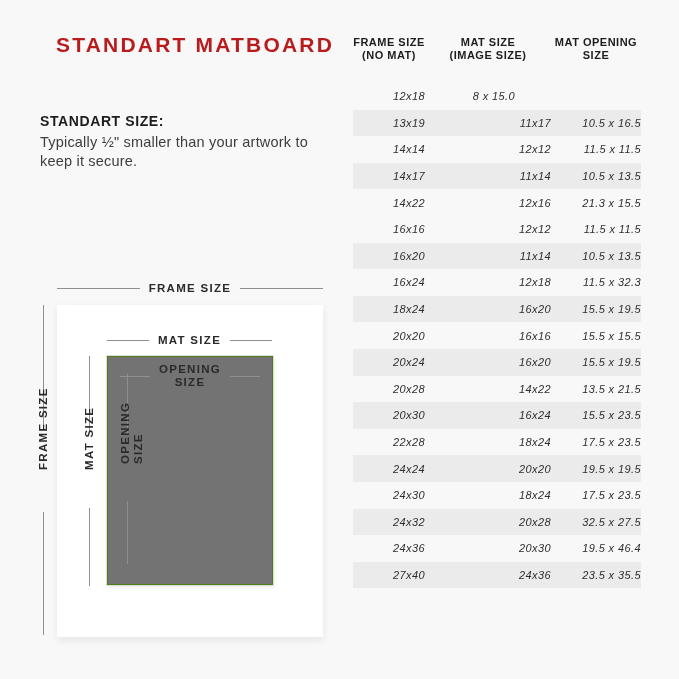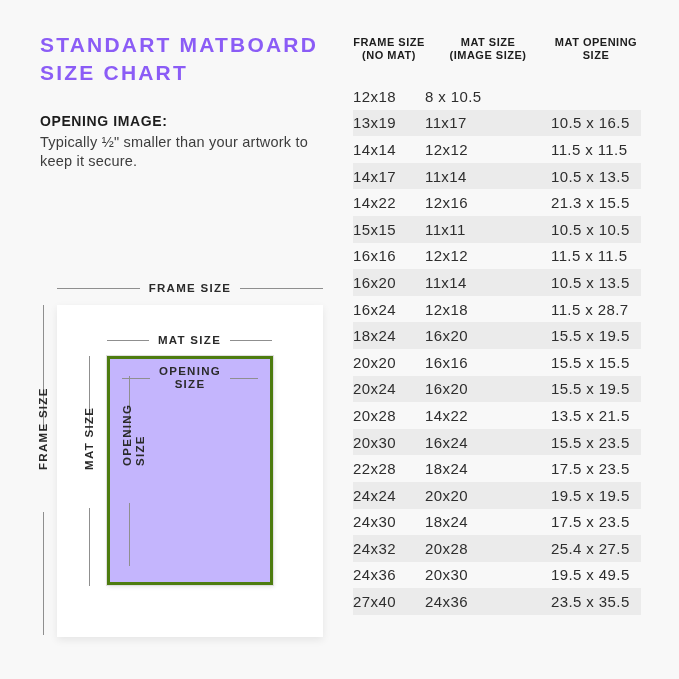--- a/index.html
+++ b/index.html
@@ -4,23 +4,23 @@
 <style>
   html,body{margin:0;padding:0;}
   .canvas{
     position:relative;width:679px;height:679px;
     background:var(--bg,#f8f8f8);
     font-family:"Liberation Sans",sans-serif;
     color:#1d1d1d;overflow:hidden;
   }
   
   .title{
-    position:absolute;left:40px;top:31px;
+    position:absolute;left:56px;top:31px;
     font-size:21px;font-weight:700;letter-spacing:2.2px;
-    line-height:28px;color:#8b5cf6;
+    line-height:28px;color:#b91c1c;
   }
   .section{position:absolute;left:40px;width:302px;}
   .sec-1{top:113px;}
   .sec-2{top:187px;}
   .section h3{
     margin:0 0 4px 0;font-size:14px;font-weight:700;
     letter-spacing:0.6px;color:#1d1d1d;
   }
   .section p{
     margin:0;font-size:14.5px;line-height:19px;color:#3d3d3d;
@@ -37,22 +37,22 @@
   .label-row{position:absolute;display:flex;align-items:center;}
   .label-row .dlabel{padding:0 9px;}
   .top-label{left:21px;width:266px;top:4px;}
   .frame-rect{
     position:absolute;left:21px;top:27px;width:266px;height:332px;
     background:#ffffff;box-shadow:0 3px 8px rgba(0,0,0,0.08);
   }
   .mat-label{left:50px;width:165px;top:29px;}
   .mat-rect{
     position:absolute;left:50px;top:51px;width:166px;height:229px;
-    box-sizing:border-box;background:#c4b5fd;
-    border:3px solid #4d7c0f;
+    box-sizing:border-box;background:#737373;
+    border:1px solid #4d7c0f;
     box-shadow:0 0 0 1px #dedede,1px 2px 4px rgba(0,0,0,0.10);
   }
   .opening-label{left:12px;right:12px;top:6px;}
   .vwrap{position:absolute;width:0;height:0;}
   .vwrap .dlabel{
     display:block;transform:translate(-50%,-50%) rotate(-90deg);
   }
 </style>
 </head>
 <body>
@@ -62,37 +62,37 @@
   .size-table{position:absolute;left:353px;top:34px;width:288px;}
   .thead{position:absolute;top:2px;left:0;width:288px;display:flex;}
   .th{
     font-size:11px;font-weight:700;letter-spacing:0.5px;
     line-height:13px;text-align:center;color:#1d1d1d;
   }
   .tbody{position:absolute;top:49px;left:0;width:288px;}
   .trow{display:flex;align-items:center;height:26.6px;}
   .trow.alt{background:var(--stripe,#ebebeb);}
   .tcell{
-    font-size:15px;color:#2e2e2e;text-align:left;
+    font-size:11px;color:#2e2e2e;text-align:right;
     letter-spacing:0.4px;
+    font-style:italic;
   }
   .c0{width:72px;}
   .c1{width:126px;}
   .c2{width:90px;}
 </style>
 
 <div class="canvas">
 
   <div class="title">
     <span style="display:block">STANDART MATBOARD</span>
-    <span style="display:block">SIZE CHART</span>
   </div>
 
   <div class="section sec-1">
-    <h3>OPENING IMAGE:</h3>
+    <h3>STANDART SIZE:</h3>
     <p>Typically ½" smaller than your artwork to keep it secure.</p>
   </div>
 
 
   <div class="diagram">
 
     <div class="label-row top-label">
       <span class="dline-h"></span>
       <span class="dlabel">FRAME SIZE</span>
       <span class="dline-h"></span>
@@ -153,21 +153,21 @@
         <span style="display:block">(IMAGE SIZE)</span>
       </div>
       <div class="th c2">
         <span style="display:block">MAT OPENING</span>
         <span style="display:block">SIZE</span>
       </div>
     </div>
     <div class="tbody">
         <div class="trow">
           <div class="tcell c0">12x18</div>
-          <div class="tcell c2">8 x 10.5</div>
+          <div class="tcell c2">8 x 15.0</div>
         </div>
         <div class="trow alt">
           <div class="tcell c0">13x19</div>
           <div class="tcell c1">11x17</div>
           <div class="tcell c2">10.5 x 16.5</div>
         </div>
         <div class="trow">
           <div class="tcell c0">14x14</div>
           <div class="tcell c1">12x12</div>
           <div class="tcell c2">11.5 x 11.5</div>
@@ -175,39 +175,34 @@
         <div class="trow alt">
           <div class="tcell c0">14x17</div>
           <div class="tcell c1">11x14</div>
           <div class="tcell c2">10.5 x 13.5</div>
         </div>
         <div class="trow">
           <div class="tcell c0">14x22</div>
           <div class="tcell c1">12x16</div>
           <div class="tcell c2">21.3 x 15.5</div>
         </div>
-        <div class="trow alt">
-          <div class="tcell c0">15x15</div>
-          <div class="tcell c1">11x11</div>
-          <div class="tcell c2">10.5 x 10.5</div>
-        </div>
         <div class="trow">
           <div class="tcell c0">16x16</div>
           <div class="tcell c1">12x12</div>
           <div class="tcell c2">11.5 x 11.5</div>
         </div>
         <div class="trow alt">
           <div class="tcell c0">16x20</div>
           <div class="tcell c1">11x14</div>
           <div class="tcell c2">10.5 x 13.5</div>
         </div>
         <div class="trow">
           <div class="tcell c0">16x24</div>
           <div class="tcell c1">12x18</div>
-          <div class="tcell c2">11.5 x 28.7</div>
+          <div class="tcell c2">11.5 x 32.3</div>
         </div>
         <div class="trow alt">
           <div class="tcell c0">18x24</div>
           <div class="tcell c1">16x20</div>
           <div class="tcell c2">15.5 x 19.5</div>
         </div>
         <div class="trow">
           <div class="tcell c0">20x20</div>
           <div class="tcell c1">16x16</div>
           <div class="tcell c2">15.5 x 15.5</div>
@@ -238,26 +233,26 @@
           <div class="tcell c2">19.5 x 19.5</div>
         </div>
         <div class="trow">
           <div class="tcell c0">24x30</div>
           <div class="tcell c1">18x24</div>
           <div class="tcell c2">17.5 x 23.5</div>
         </div>
         <div class="trow alt">
           <div class="tcell c0">24x32</div>
           <div class="tcell c1">20x28</div>
-          <div class="tcell c2">25.4 x 27.5</div>
+          <div class="tcell c2">32.5 x 27.5</div>
         </div>
         <div class="trow">
           <div class="tcell c0">24x36</div>
           <div class="tcell c1">20x30</div>
-          <div class="tcell c2">19.5 x 49.5</div>
+          <div class="tcell c2">19.5 x 46.4</div>
         </div>
         <div class="trow alt">
           <div class="tcell c0">27x40</div>
           <div class="tcell c1">24x36</div>
           <div class="tcell c2">23.5 x 35.5</div>
         </div>
       </div>
   </div>
 
 </div>

